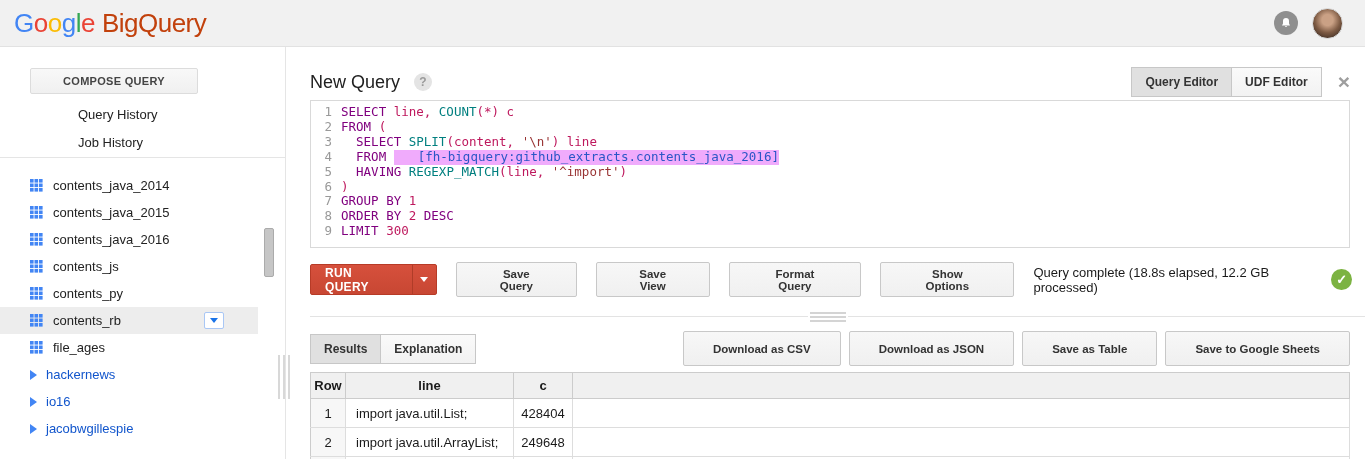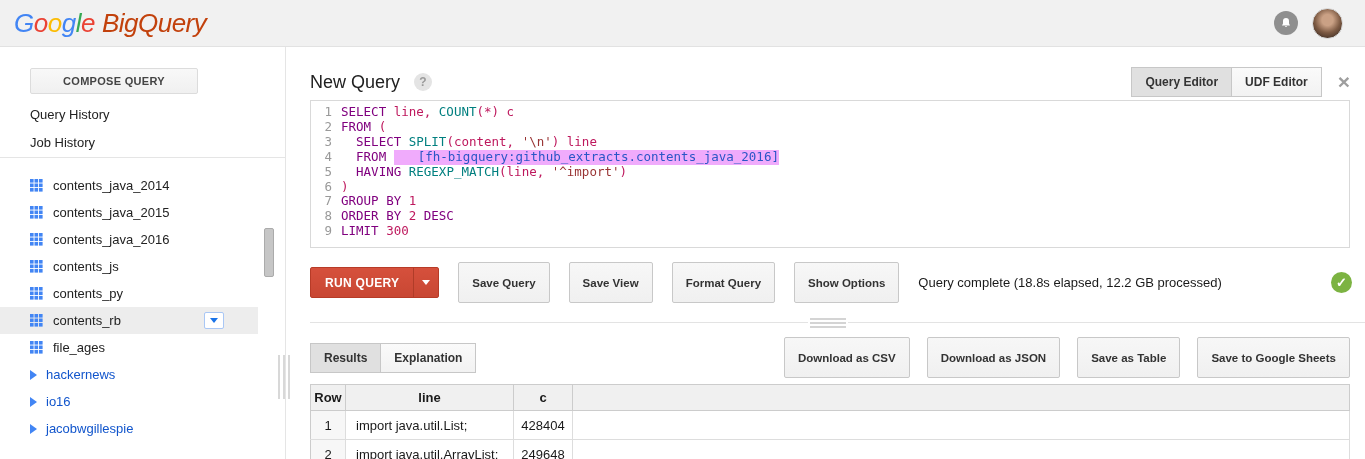--- a/index.html
+++ b/index.html
@@ -1,42 +1,42 @@
 <!DOCTYPE html>
 <html><head>
 <meta charset="utf-8">
 <style>
   * { margin:0; padding:0; box-sizing:border-box; }
   html,body { width:1365px; height:459px; overflow:hidden; background:#fff;
     font-family:"Liberation Sans", sans-serif; }
 
   
   .topbar { height:47px; background:#f1f1f1; border-bottom:1px solid #e2e2e2;
-    display:flex; align-items:center; justify-content:space-between; padding:0 14px;font-style:italic; }
+    display:flex; align-items:center; justify-content:space-between; padding:0 14px; }
   .logo { display:flex; align-items:baseline; font-size:26px; letter-spacing:-0.5px; cursor:pointer; }
   .logo-google { font-weight:500; }
   .logo-product { color:#c2410c; margin-left:7px; font-weight:400; }
   .topbar-right { display:flex; align-items:center; gap:14px; padding-right:8px; }
   .bell { width:24px; height:24px; border-radius:50%; background:#8f8f8f;
     display:flex; align-items:center; justify-content:center; cursor:pointer; }
   .avatar { width:31px; height:31px; border-radius:50%;
     background:radial-gradient(circle at 50% 38%, #caa185 24%, #7d5a43 55%, #3a2b22 90%);
     border:1px solid #d5d5d5; cursor:pointer; }
 
   
   .body { display:flex; height:412px; position:relative; }
   .sidebar { width:286px; border-right:1px solid #e5e5e5; position:relative; flex:none; background:#fff; }
   .main { flex:1; position:relative; padding:0 15px 0 24px; background:#fff; }
 
   
   .compose-btn { margin:21px 0 0 30px; width:168px; height:26px;
     background:linear-gradient(#f8f8f8,#f0f0f0); border:1px solid #dcdcdc; border-radius:2px;
     font-weight:bold; font-size:11px; color:#444; letter-spacing:.3px; cursor:pointer;
     font-family:"Liberation Sans", sans-serif; }
-  .nav-list { margin-top:7px; }
+  .nav-list { margin-top:7px;padding-left:48px; }
   .nav-item { height:28px; line-height:28px; padding-left:30px; font-size:13px; color:#222; cursor:pointer; }
   .sidebar-divider { border-top:1px solid #e5e5e5; margin-top:0; }
   .table-list { margin-top:14px; }
   .tbl-item { height:27px; display:flex; align-items:center; padding-left:30px;
     font-size:13px; color:#222; width:258px; position:relative; cursor:pointer; }
   .tbl-item.selected { background:#ededed; }
   .grid-icon { width:13px; height:13px; margin-right:10px; flex:none; }
   .ds-item { height:27px; display:flex; align-items:center; padding-left:30px;
     font-size:13px; color:#1155cc; cursor:pointer; }
   .tri-icon { width:0; height:0; border-left:7px solid #4285f4; border-top:5px solid transparent;
@@ -78,21 +78,21 @@
   
   .actions { margin-top:14px; display:flex; align-items:center; }
   .run-btn { height:31px; display:flex; border-radius:2px; overflow:hidden; cursor:pointer;
     background:linear-gradient(#d6503c,#c84733); border:1px solid #b73b27; }
   .run-main { padding:0 14px; color:#fff; font-weight:bold; font-size:12px; letter-spacing:.3px;
     display:flex; align-items:center; }
   .run-caret { width:25px; border-left:1px solid #b03c28; display:flex; align-items:center;
     justify-content:center; }
   .caret-down { width:0; height:0; border-top:5px solid #fff; border-left:4px solid transparent;
     border-right:4px solid transparent; }
-  .gbtn { height:41px; padding:0 13px; background:linear-gradient(#f7f7f7,#f0f0f0);
+  .gbtn { height:35px; padding:0 29px; background:linear-gradient(#f7f7f7,#f0f0f0);
     border:1px solid #c8c8c8; border-radius:2px; font-weight:bold; font-size:11.5px; color:#333;
     cursor:pointer; font-family:"Liberation Sans", sans-serif; }
   .action-group { display:flex; gap:19px; margin-left:19px; }
   .status-text { margin-left:19px; font-size:13px; color:#1a1a1a; }
   .check-badge { margin-left:auto; margin-right:-2px; width:21px; height:21px; border-radius:50%;
     background:#7cb342; color:#fff; font-size:13px; font-weight:bold; display:flex;
     align-items:center; justify-content:center; }
 
   
   .splitter { margin-top:13px; position:relative; height:14px; margin-left:-10px; margin-right:-15px; }
@@ -100,21 +100,21 @@
   .split-handle { position:absolute; left:508px; top:0; width:40px; height:14px; background:#fff;
     display:flex; flex-direction:column; justify-content:center; gap:2px; align-items:center;
     cursor:row-resize; }
   .split-handle i { display:block; width:36px; height:2px; background:#d4d4d4; }
   .vsplit-handle { position:absolute; left:-8px; top:308px; display:flex; gap:3px; cursor:col-resize; }
   .vsplit-handle i { display:block; width:2px; height:44px; background:#d8d8d8; }
 
   
   .results-row { margin-top:7px; display:flex; align-items:center; }
   .rtabs { display:flex; }
-  .download-group { margin-left:auto; display:flex; gap:17px; }
+  .download-group { margin-left:auto; display:flex; gap:8px; }
 
   
   .rtable { margin-top:6px; border-collapse:collapse; width:100%; font-size:13px; color:#1a1a1a;
     table-layout:fixed; }
   .rtable th { background:#f0f0f0; border:1px solid #ccc; font-weight:bold; height:26px;
     text-align:center; }
   .rtable td { border:1px solid #ddd; height:29px; background:#fff; }
   .rtable td.rownum { background:#f7f7f7; text-align:center; border-left:1px solid #ccc; }
   .rtable td.linecell { padding-left:10px; }
   .rtable td.ccell { text-align:center; }

